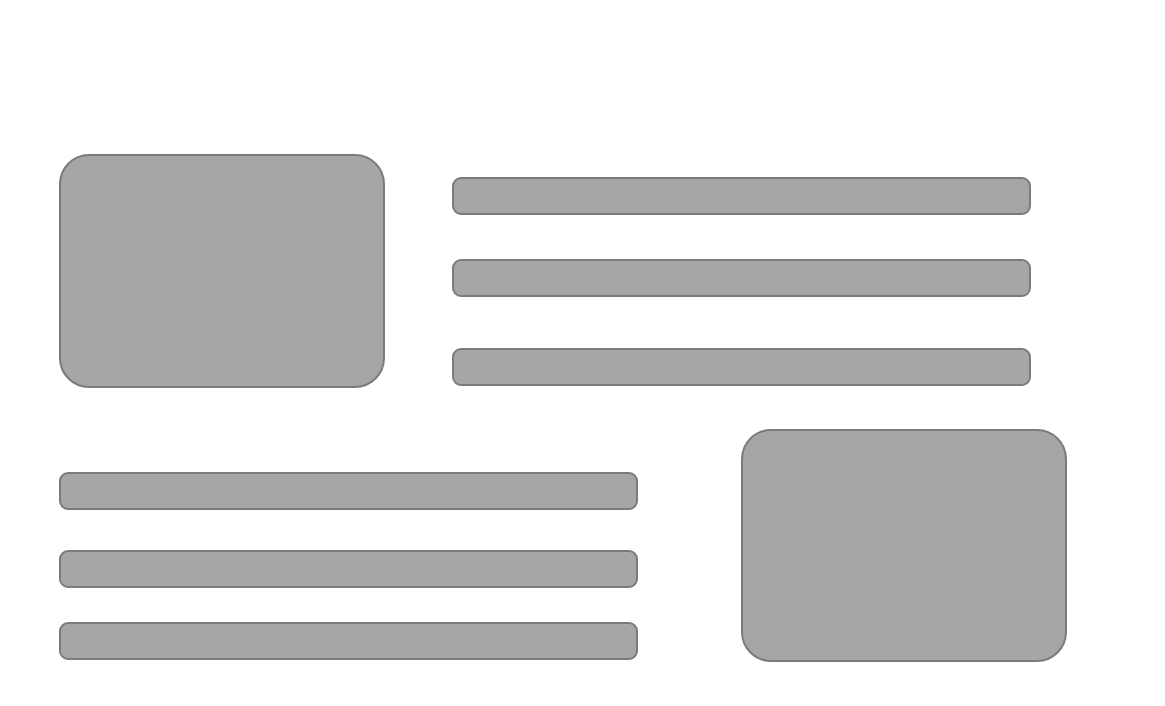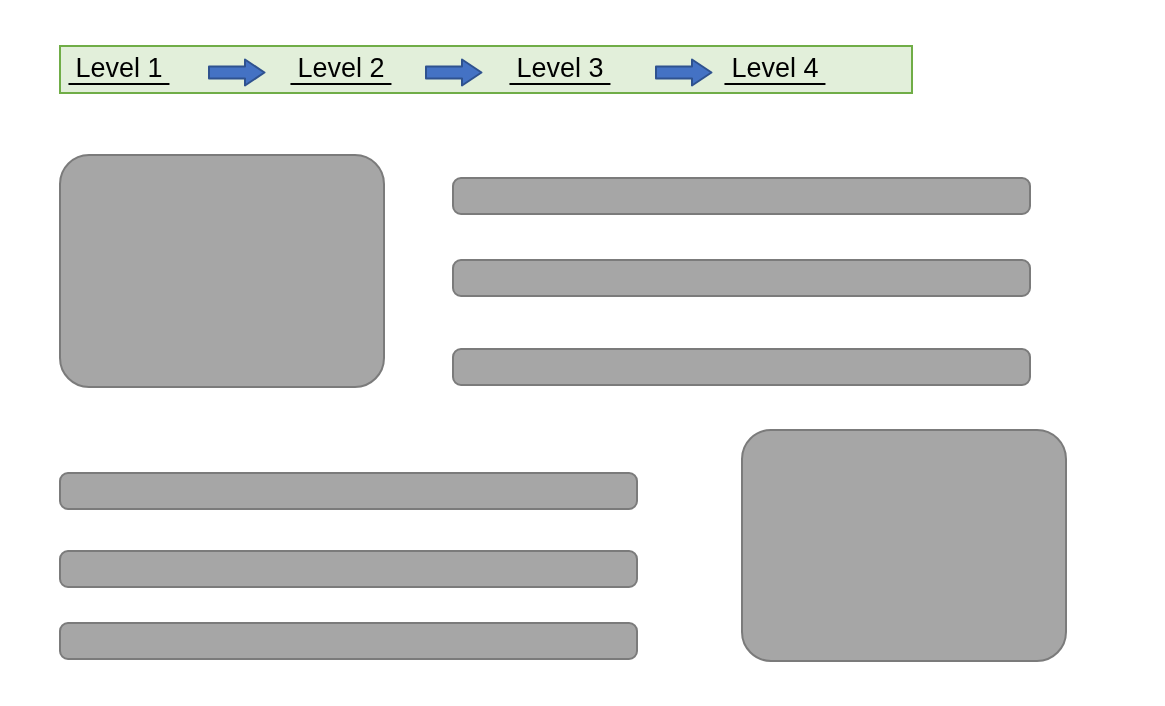--- a/index.html
+++ b/index.html
@@ -79,41 +79,20 @@
   .bar-right-3 { top: 348px; }
   .bar-left-1  { top: 472px; }
   .bar-left-2  { top: 550px; }
   .bar-left-3  { top: 622px; }
 </style>
 </head>
 <body>
 
 <div class="slide">
 
-  <div class="banner">
-    <span class="level level-1">Level 1</span>
-
-    <svg class="arrow arrow-1" viewBox="0 0 58 29" aria-hidden="true">
-      <polygon points="1,8.5 37,8.5 37,1.5 56.5,14.5 37,27.5 37,20.5 1,20.5"></polygon>
-    </svg>
-
-    <span class="level level-2">Level 2</span>
-
-    <svg class="arrow arrow-2" viewBox="0 0 58 29" aria-hidden="true">
-      <polygon points="1,8.5 37,8.5 37,1.5 56.5,14.5 37,27.5 37,20.5 1,20.5"></polygon>
-    </svg>
-
-    <span class="level level-3">Level 3</span>
-
-    <svg class="arrow arrow-3" viewBox="0 0 58 29" aria-hidden="true">
-      <polygon points="1,8.5 37,8.5 37,1.5 56.5,14.5 37,27.5 37,20.5 1,20.5"></polygon>
-    </svg>
-
-    <span class="level level-4">Level 4</span>
-  </div>
 
   <div class="shape box-top-left"></div>
 
   <div class="shape bar bar-right bar-right-1"></div>
   <div class="shape bar bar-right bar-right-2"></div>
   <div class="shape bar bar-right bar-right-3"></div>
 
   <div class="shape bar bar-left bar-left-1"></div>
   <div class="shape bar bar-left bar-left-2"></div>
   <div class="shape bar bar-left bar-left-3"></div>

